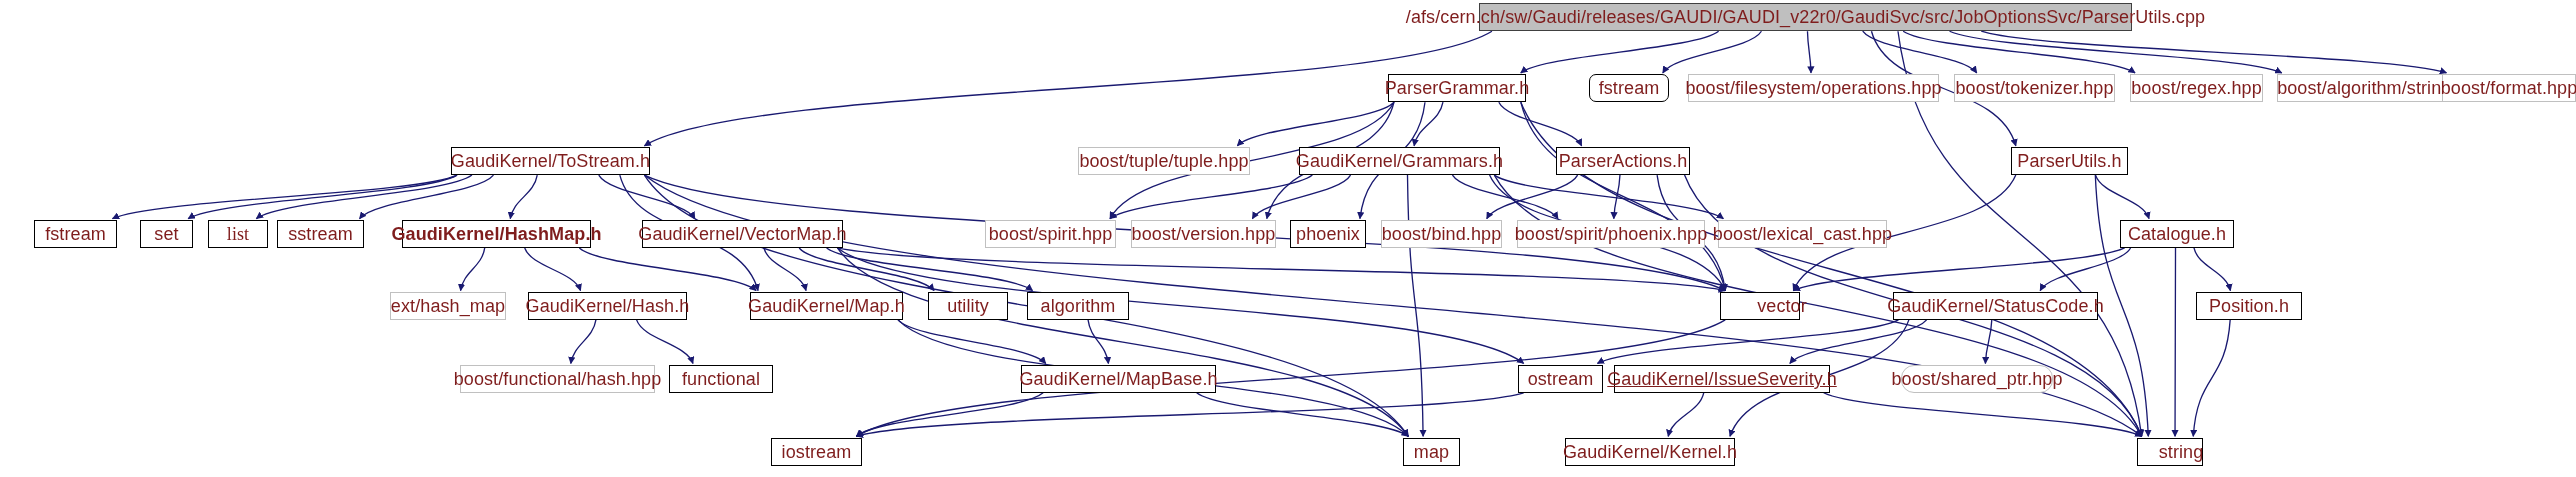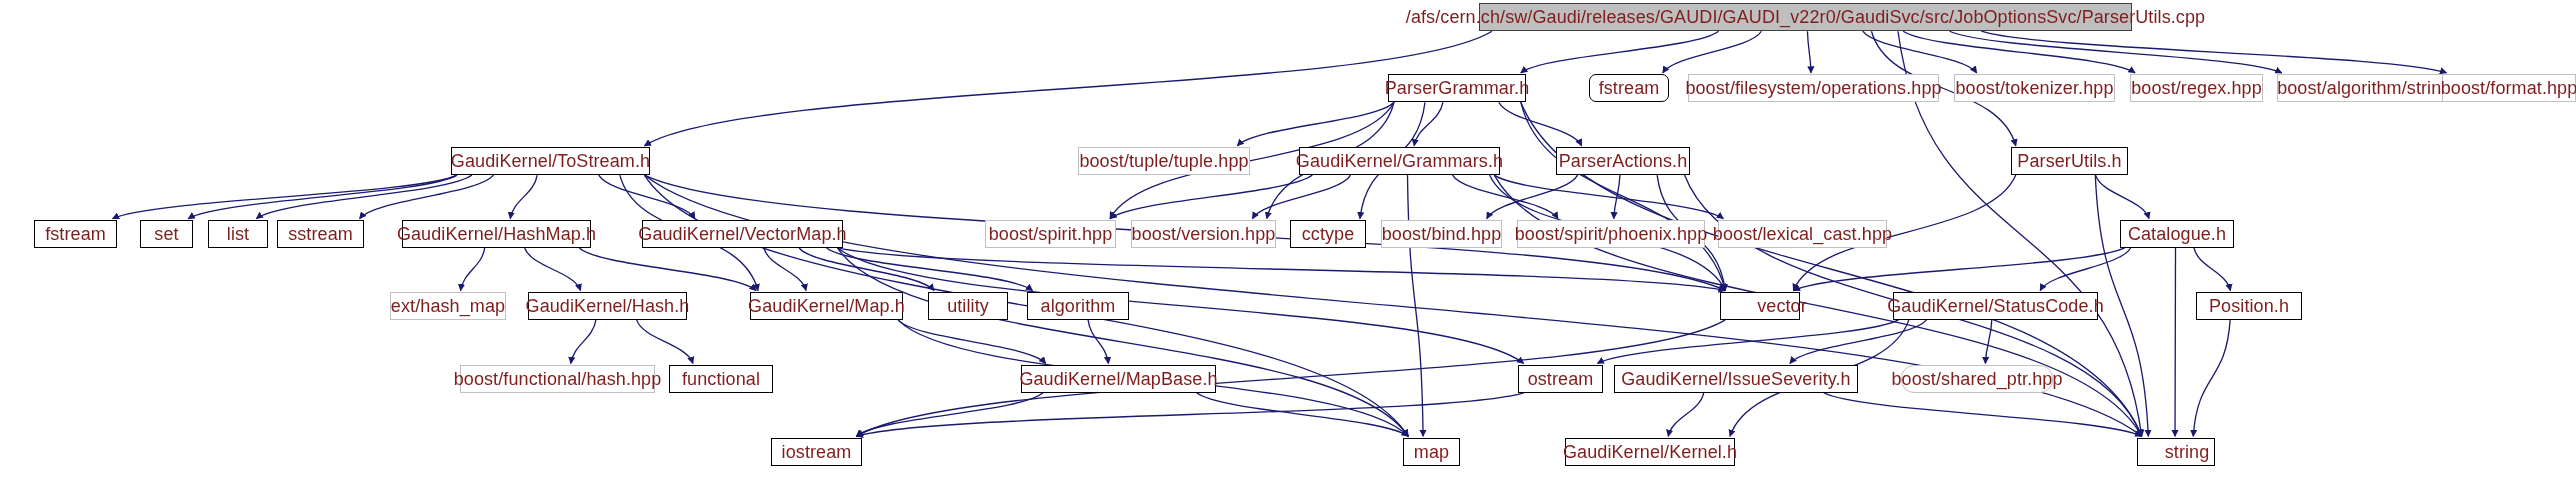--- a/index.html
+++ b/index.html
@@ -139,44 +139,44 @@
       <div class="node ext" style="left: 2130px; top: 74px; width: 133px;">boost/regex.hpp</div>
       <div class="node ext" style="left: 2277px; top: 74px; width: 210px;">boost/algorithm/string.hpp</div>
       <div class="node ext" style="left: 2442px; top: 74px; width: 134px;">boost/format.hpp</div>
       <div class="node" style="left: 451px; top: 147px; width: 199px;">GaudiKernel/ToStream.h</div>
       <div class="node ext" style="left: 1078px; top: 147px; width: 172px;">boost/tuple/tuple.hpp</div>
       <div class="node" style="left: 1299px; top: 147px; width: 201px;">GaudiKernel/Grammars.h</div>
       <div class="node" style="left: 1556px; top: 147px; width: 134px;">ParserActions.h</div>
       <div class="node" style="left: 2011px; top: 147px; width: 117px;">ParserUtils.h</div>
       <div class="node" style="left: 34px; top: 220px; width: 83px;">fstream</div>
       <div class="node" style="left: 140px; top: 220px; width: 53px;">set</div>
-      <div class="node" style="left: 208px; top: 220px; width: 60px;">list</div>
+      <div class="node" style="left: 208px; top: 220px; width: 60px; font-family: Liberation Serif, serif;">list</div>
       <div class="node" style="left: 277px; top: 220px; width: 87px;">sstream</div>
-      <div class="node" style="left: 402px; top: 220px; width: 189px;">GaudiKernel/HashMap.h</div>
+      <div class="node" style="left: 402px; top: 220px; width: 189px; font-weight: bold;">GaudiKernel/HashMap.h</div>
       <div class="node" style="left: 642px; top: 220px; width: 201px;">GaudiKernel/VectorMap.h</div>
       <div class="node ext" style="left: 985px; top: 220px; width: 131px;">boost/spirit.hpp</div>
       <div class="node ext" style="left: 1131px; top: 220px; width: 145px;">boost/version.hpp</div>
-      <div class="node" style="left: 1290px; top: 220px; width: 76px;">cctype</div>
+      <div class="node" style="left: 1290px; top: 220px; width: 76px;">phoenix</div>
       <div class="node ext" style="left: 1381px; top: 220px; width: 121px;">boost/bind.hpp</div>
       <div class="node ext" style="left: 1517px; top: 220px; width: 188px;">boost/spirit/phoenix.hpp</div>
       <div class="node ext" style="left: 1718px; top: 220px; width: 169px;">boost/lexical_cast.hpp</div>
       <div class="node" style="left: 2120px; top: 220px; width: 114px;">Catalogue.h</div>
       <div class="node ext" style="left: 390px; top: 292px; width: 116px;">ext/hash_map</div>
       <div class="node" style="left: 528px; top: 292px; width: 159px;">GaudiKernel/Hash.h</div>
       <div class="node" style="left: 750px; top: 292px; width: 153px;">GaudiKernel/Map.h</div>
       <div class="node" style="left: 928px; top: 292px; width: 80px;">utility</div>
       <div class="node" style="left: 1027px; top: 292px; width: 102px;">algorithm</div>
       <div class="node" style="left: 1720px; top: 292px; width: 80px; padding-left: 44px;">vector</div>
       <div class="node" style="left: 1893px; top: 292px; width: 205px;">GaudiKernel/StatusCode.h</div>
       <div class="node" style="left: 2196px; top: 292px; width: 106px;">Position.h</div>
       <div class="node ext" style="left: 460px; top: 365px; width: 195px;">boost/functional/hash.hpp</div>
       <div class="node" style="left: 669px; top: 365px; width: 104px;">functional</div>
       <div class="node" style="left: 1021px; top: 365px; width: 195px;">GaudiKernel/MapBase.h</div>
       <div class="node" style="left: 1518px; top: 365px; width: 85px;">ostream</div>
-      <div class="node" style="left: 1614px; top: 365px; width: 244px;">GaudiKernel/IssueSeverity.h</div>
+      <div class="node" style="left: 1614px; top: 365px; width: 216px; text-decoration: underline;">GaudiKernel/IssueSeverity.h</div>
       <div class="node ext" style="left: 1901px; top: 365px; width: 152px; border-radius: 13px;">boost/shared_ptr.hpp</div>
       <div class="node" style="left: 771px; top: 438px; width: 91px;">iostream</div>
       <div class="node" style="left: 1403px; top: 438px; width: 57px;">map</div>
       <div class="node" style="left: 1565px; top: 438px; width: 170px; text-align: right;">GaudiKernel/Kernel.h</div>
-      <div class="node" style="left: 2137px; top: 438px; width: 78px; padding-left: 22px;">string</div>
+      <div class="node" style="left: 2137px; top: 438px; width: 66px; padding-left: 22px;">string</div>
     </div>
 </div>
 
 
 </body></html>

